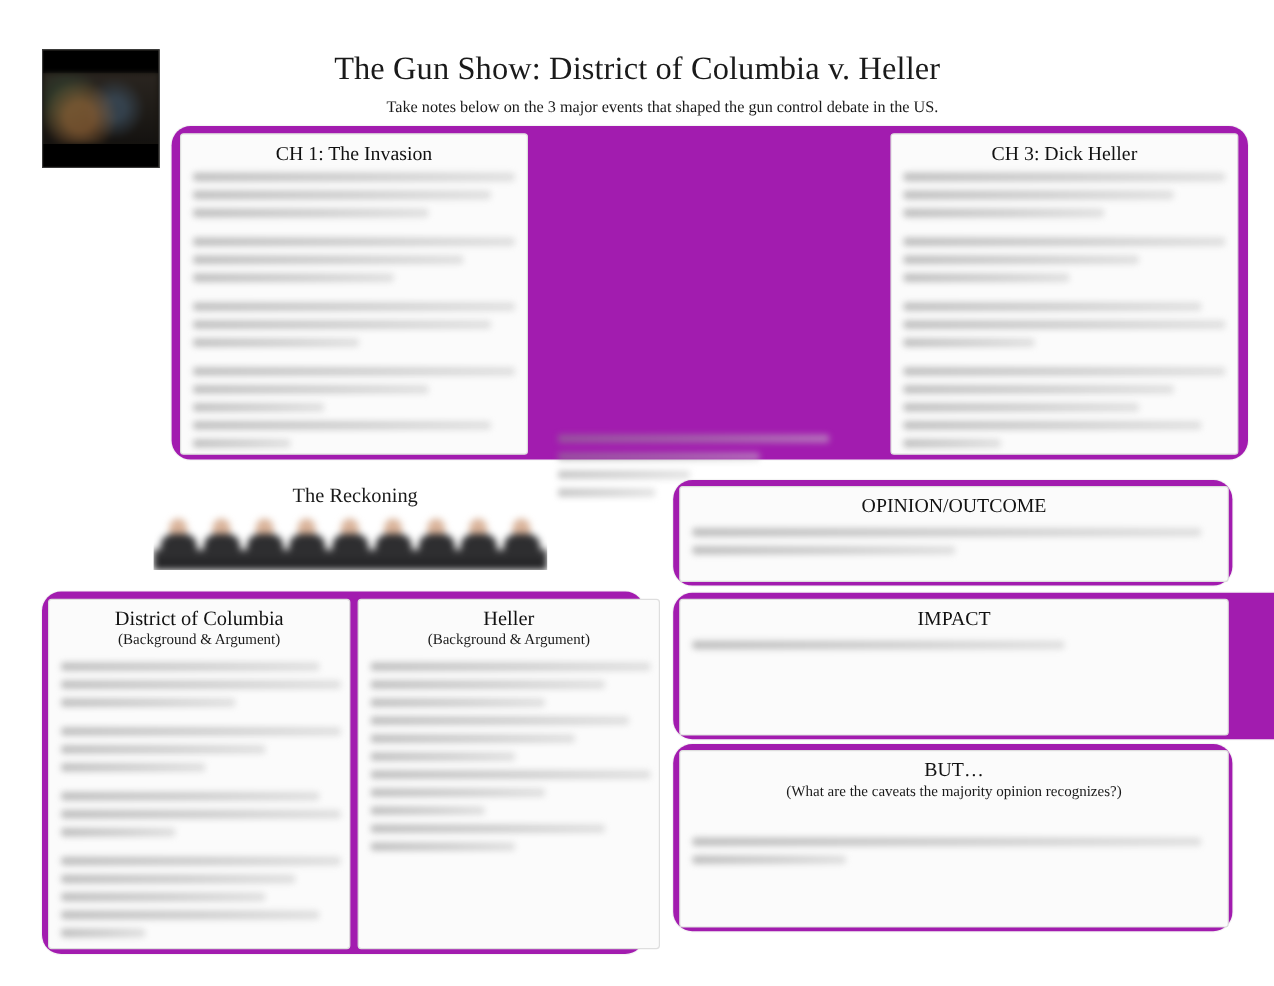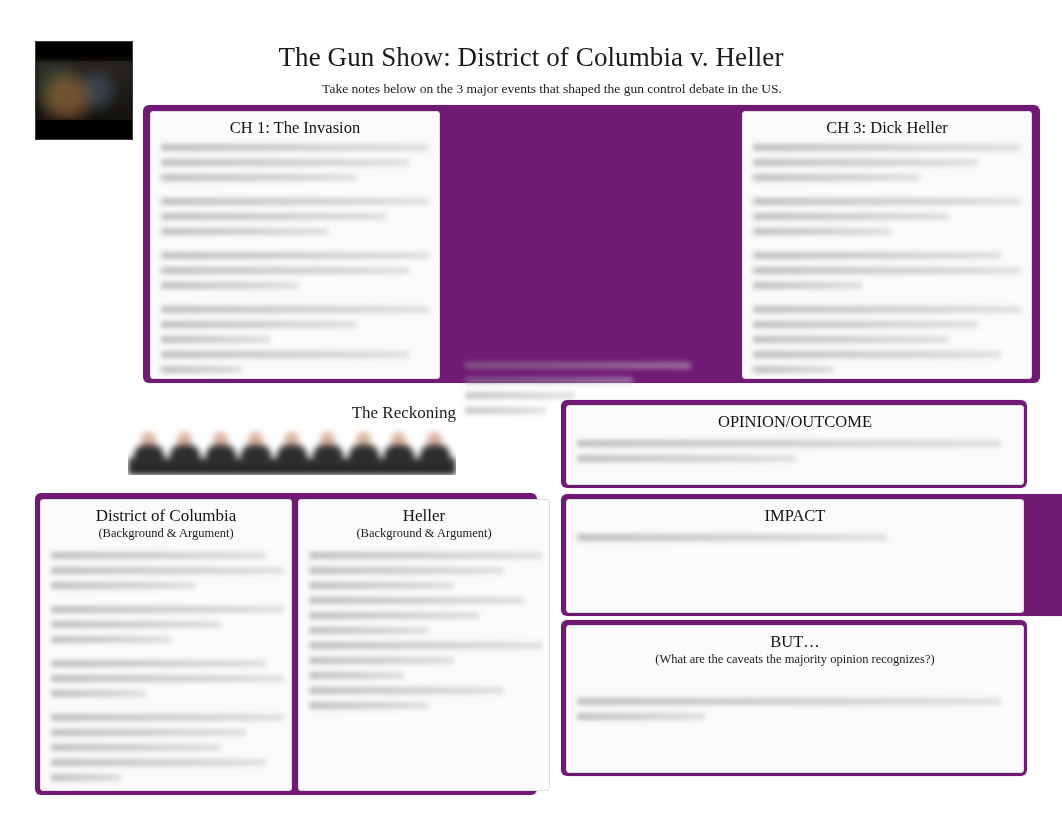--- a/index.html
+++ b/index.html
@@ -69,22 +69,22 @@
     top: 81px;
     text-align: center;
     font-size: 13.5px;
     line-height: 16px;
     padding-left: 42px;
   }
 
   
   .panel {
     position: absolute;
-    background: #701a75;
-    border-radius: 6px;
+    background: #a21caf;
+    border-radius: 16px;
     box-shadow: 0 0 0 1px rgba(0,0,0,.045);
   }
 
   .card {
     position: absolute;
     background: #fbfbfb;
     border: 1px solid #dedede;
     border-radius: 3px;
     overflow: hidden;
   }
@@ -141,21 +141,21 @@
     width: 290px;
     height: 72px;
     filter: blur(2.6px);
     opacity: .5;
   }
 
   
   #reckoning-title {
     position: absolute;
     left: 136px; top: 402px; width: 320px;
-    text-align: right;
+    text-align: center;
     font-size: 17px;
     line-height: 22px;
   }
   #justices-photo {
     position: absolute;
     left: 128px; top: 425px;
     width: 328px; height: 50px;
     overflow: hidden;
   }
   #justices-photo .bench {

